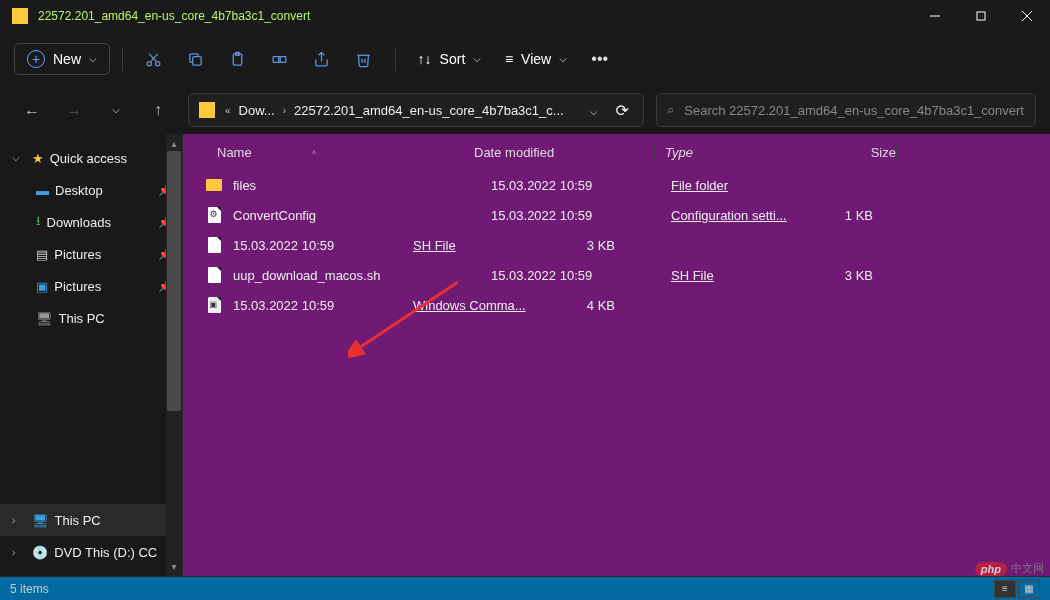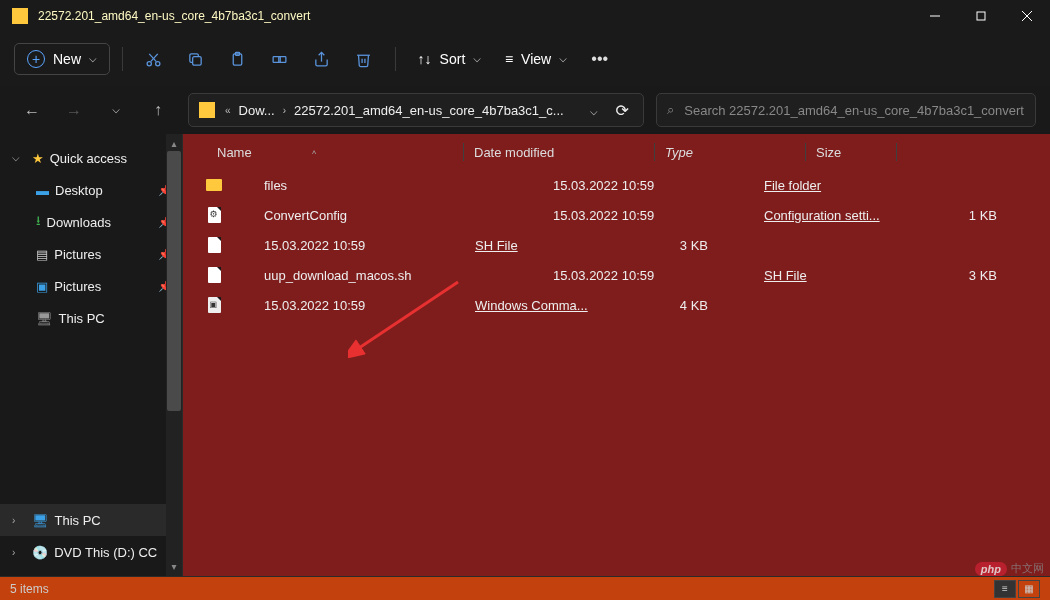--- a/index.html
+++ b/index.html
@@ -1,21 +1,21 @@
 <!DOCTYPE html>
 <html><head>
   <meta charset="utf-8">
   <style>
     * { margin: 0; padding: 0; box-sizing: border-box; font-family: "Segoe UI", Arial, sans-serif; user-select: none; }
     body { background: #1a1a1a; color: #e0e0e0; width: 1050px; height: 600px; overflow: hidden; position: relative; }
     
     
     .titlebar { height: 32px; display: flex; align-items: center; background: #1a1a1a; padding-left: 12px; }
     .titlebar-icon { width: 16px; height: 16px; background: #ffc83d; margin-right: 10px; }
-    .titlebar-text { font-size: 12px; color: #fef9c3; flex: 1; }
+    .titlebar-text { font-size: 12px; color: #bef264; flex: 1; }
     .titlebar-controls { display: flex; }
     .titlebar-btn { width: 46px; height: 32px; display: flex; align-items: center; justify-content: center; color: #fff; }
     .titlebar-btn svg { width: 10px; height: 10px; }
     
     
     .toolbar { height: 54px; display: flex; align-items: center; padding: 0 14px; gap: 4px; background: #1a1a1a; }
     .new-btn { display: flex; align-items: center; gap: 8px; padding: 6px 12px; border: 1px solid #444; border-radius: 5px; color: #fff; font-size: 14px; }
     .new-btn .plus { width: 18px; height: 18px; border: 1.5px solid #5aa3ff; border-radius: 50%; display: flex; align-items: center; justify-content: center; color: #5aa3ff; font-size: 14px; line-height: 1; }
     .toolbar-sep { width: 1px; height: 24px; background: #3a3a3a; margin: 0 8px; }
     .toolbar-icon-btn { width: 38px; height: 38px; display: flex; align-items: center; justify-content: center; color: #65aaff; opacity: 0.85; border-radius: 4px; }
@@ -39,47 +39,47 @@
     .sidebar { width: 183px; background: #191919; padding: 8px 0; display: flex; flex-direction: column; position: relative; border-right: 1px solid #2a2a2a; }
     .side-item { display: flex; align-items: center; height: 32px; padding: 0 10px 0 12px; font-size: 13px; color: #eee; gap: 6px; }
     .side-item.sub { padding-left: 36px; }
     .side-item .pin { margin-left: auto; color: #888; font-size: 11px; }
     .side-expand { width: 14px; font-size: 10px; color: #aaa; }
     .star { color: #ffc83d; }
     .bottom-items { margin-top: auto; }
     .side-scroll { position: absolute; right: 0; top: 0; width: 16px; height: 100%; display: flex; flex-direction: column; align-items: center; justify-content: space-between; padding: 4px 0; color: #888; font-size: 10px; background: #222; }
     .side-scroll-thumb { width: 14px; flex: 0 0 260px; background: #4a4a4a; border-radius: 2px; margin-top: 2px; }
     
-    .content { flex: 1; background: #7f1d1d; }
+    .content { flex: 1; background: #701a75; }
     .col-headers { display: flex; height: 36px; align-items: center; font-size: 13px; color: #ddd; border-bottom: 0; }
     .col-name { width: 280px; padding-left: 34px; display: flex; align-items: center; gap: 40px; }
     .col-date { width: 180px; }
     .col-type { width: 140px; font-style: italic; }
     .col-size { width: 80px; }
     .col-divider { width: 1px; height: 18px; background: #3f3f3f; margin-right: 10px; }
     .sort-ind { font-size: 8px; color: #aaa; margin-left: 20px; }
     
-    .row { display: flex; height: 30px; align-items: center; font-size: 13px; color: #eee; padding-left: 22px; gap: 31px; }
+    .row { display: flex; height: 30px; align-items: center; font-size: 13px; color: #eee; padding-left: 22px; }
     .row-icon { width: 18px; height: 18px; margin-right: 10px; display: flex; align-items: center; justify-content: center; }
     .folder-ic { background: #ffc83d; width: 16px; height: 12px; border-radius: 1px; }
     .file-ic { background: #fff; width: 13px; height: 16px; border-radius: 1px; position: relative; }
     .file-ic::after { content: ""; position: absolute; right: 0; top: 0; border-style: solid; border-width: 0 4px 4px 0; border-color: transparent #191919 transparent transparent; }
     .file-ic.gear::before { content: "⚙"; position: absolute; font-size: 9px; color: #333; left: 2px; top: 2px; }
     .file-ic.cmd { background: #eee; }
     .file-ic.cmd::before { content: "▣"; position: absolute; font-size: 8px; color: #333; left: 2px; top: 3px; }
     .cell-name { width: 258px; white-space: nowrap; overflow: hidden; text-overflow: ellipsis; }
     .cell-date { width: 180px; }
     .cell-type { width: 140px; white-space: nowrap; overflow: hidden; text-overflow: ellipsis; text-decoration: underline; }
     .cell-size { width: 80px; text-align: right; padding-right: 18px; }
     
     
     .arrow { position: absolute; left: 348px; top: 278px; pointer-events: none; }
     
     
-    .statusbar { height: 24px; display: flex; align-items: center; padding: 0 10px; font-size: 12px; color: #ccc; background: #c2410c; border-top: 1px solid #2a2a2a; }
+    .statusbar { height: 24px; display: flex; align-items: center; padding: 0 10px; font-size: 12px; color: #ccc; background: #0369a1; border-top: 1px solid #2a2a2a; }
     .statusbar .views { margin-left: auto; display: flex; gap: 2px; }
     .view-btn { width: 22px; height: 18px; border: 1px solid #444; display: flex; align-items: center; justify-content: center; font-size: 10px; }
     .view-btn.active { background: #333; }
     
     .watermark { position: absolute; right: 6px; bottom: 24px; font-size: 11px; color: #888; display: flex; align-items: center; gap: 4px; opacity: 0.75; }
     .wm-badge { background: #c23; color: #fff; font-weight: bold; font-style: italic; padding: 1px 6px; border-radius: 8px; font-size: 11px; }
   </style>
 </head>
 <body>
 
@@ -248,21 +248,21 @@
     <div class="col-headers">
       <div class="col-name">
           <span>Name</span>
           <span class="sort-ind">˄</span>
         </div>
       <div class="col-divider"></div>
       <div class="col-date">Date modified</div>
       <div class="col-divider"></div>
       <div class="col-type">Type</div>
       <div class="col-divider"></div>
-      <div class="col-size" style="text-align:left">Size</div>
+      <div class="col-size" style="text-align:right">Size</div>
       <div class="col-divider"></div>
     </div>
     <div id="rows">
         <div class="row">
           <div class="row-icon">
             <div class="folder-ic"></div>
           </div>
           <div class="cell-name">files</div>
           <div class="cell-date">15.03.2022 10:59</div>
           <div class="cell-type">File folder</div>

